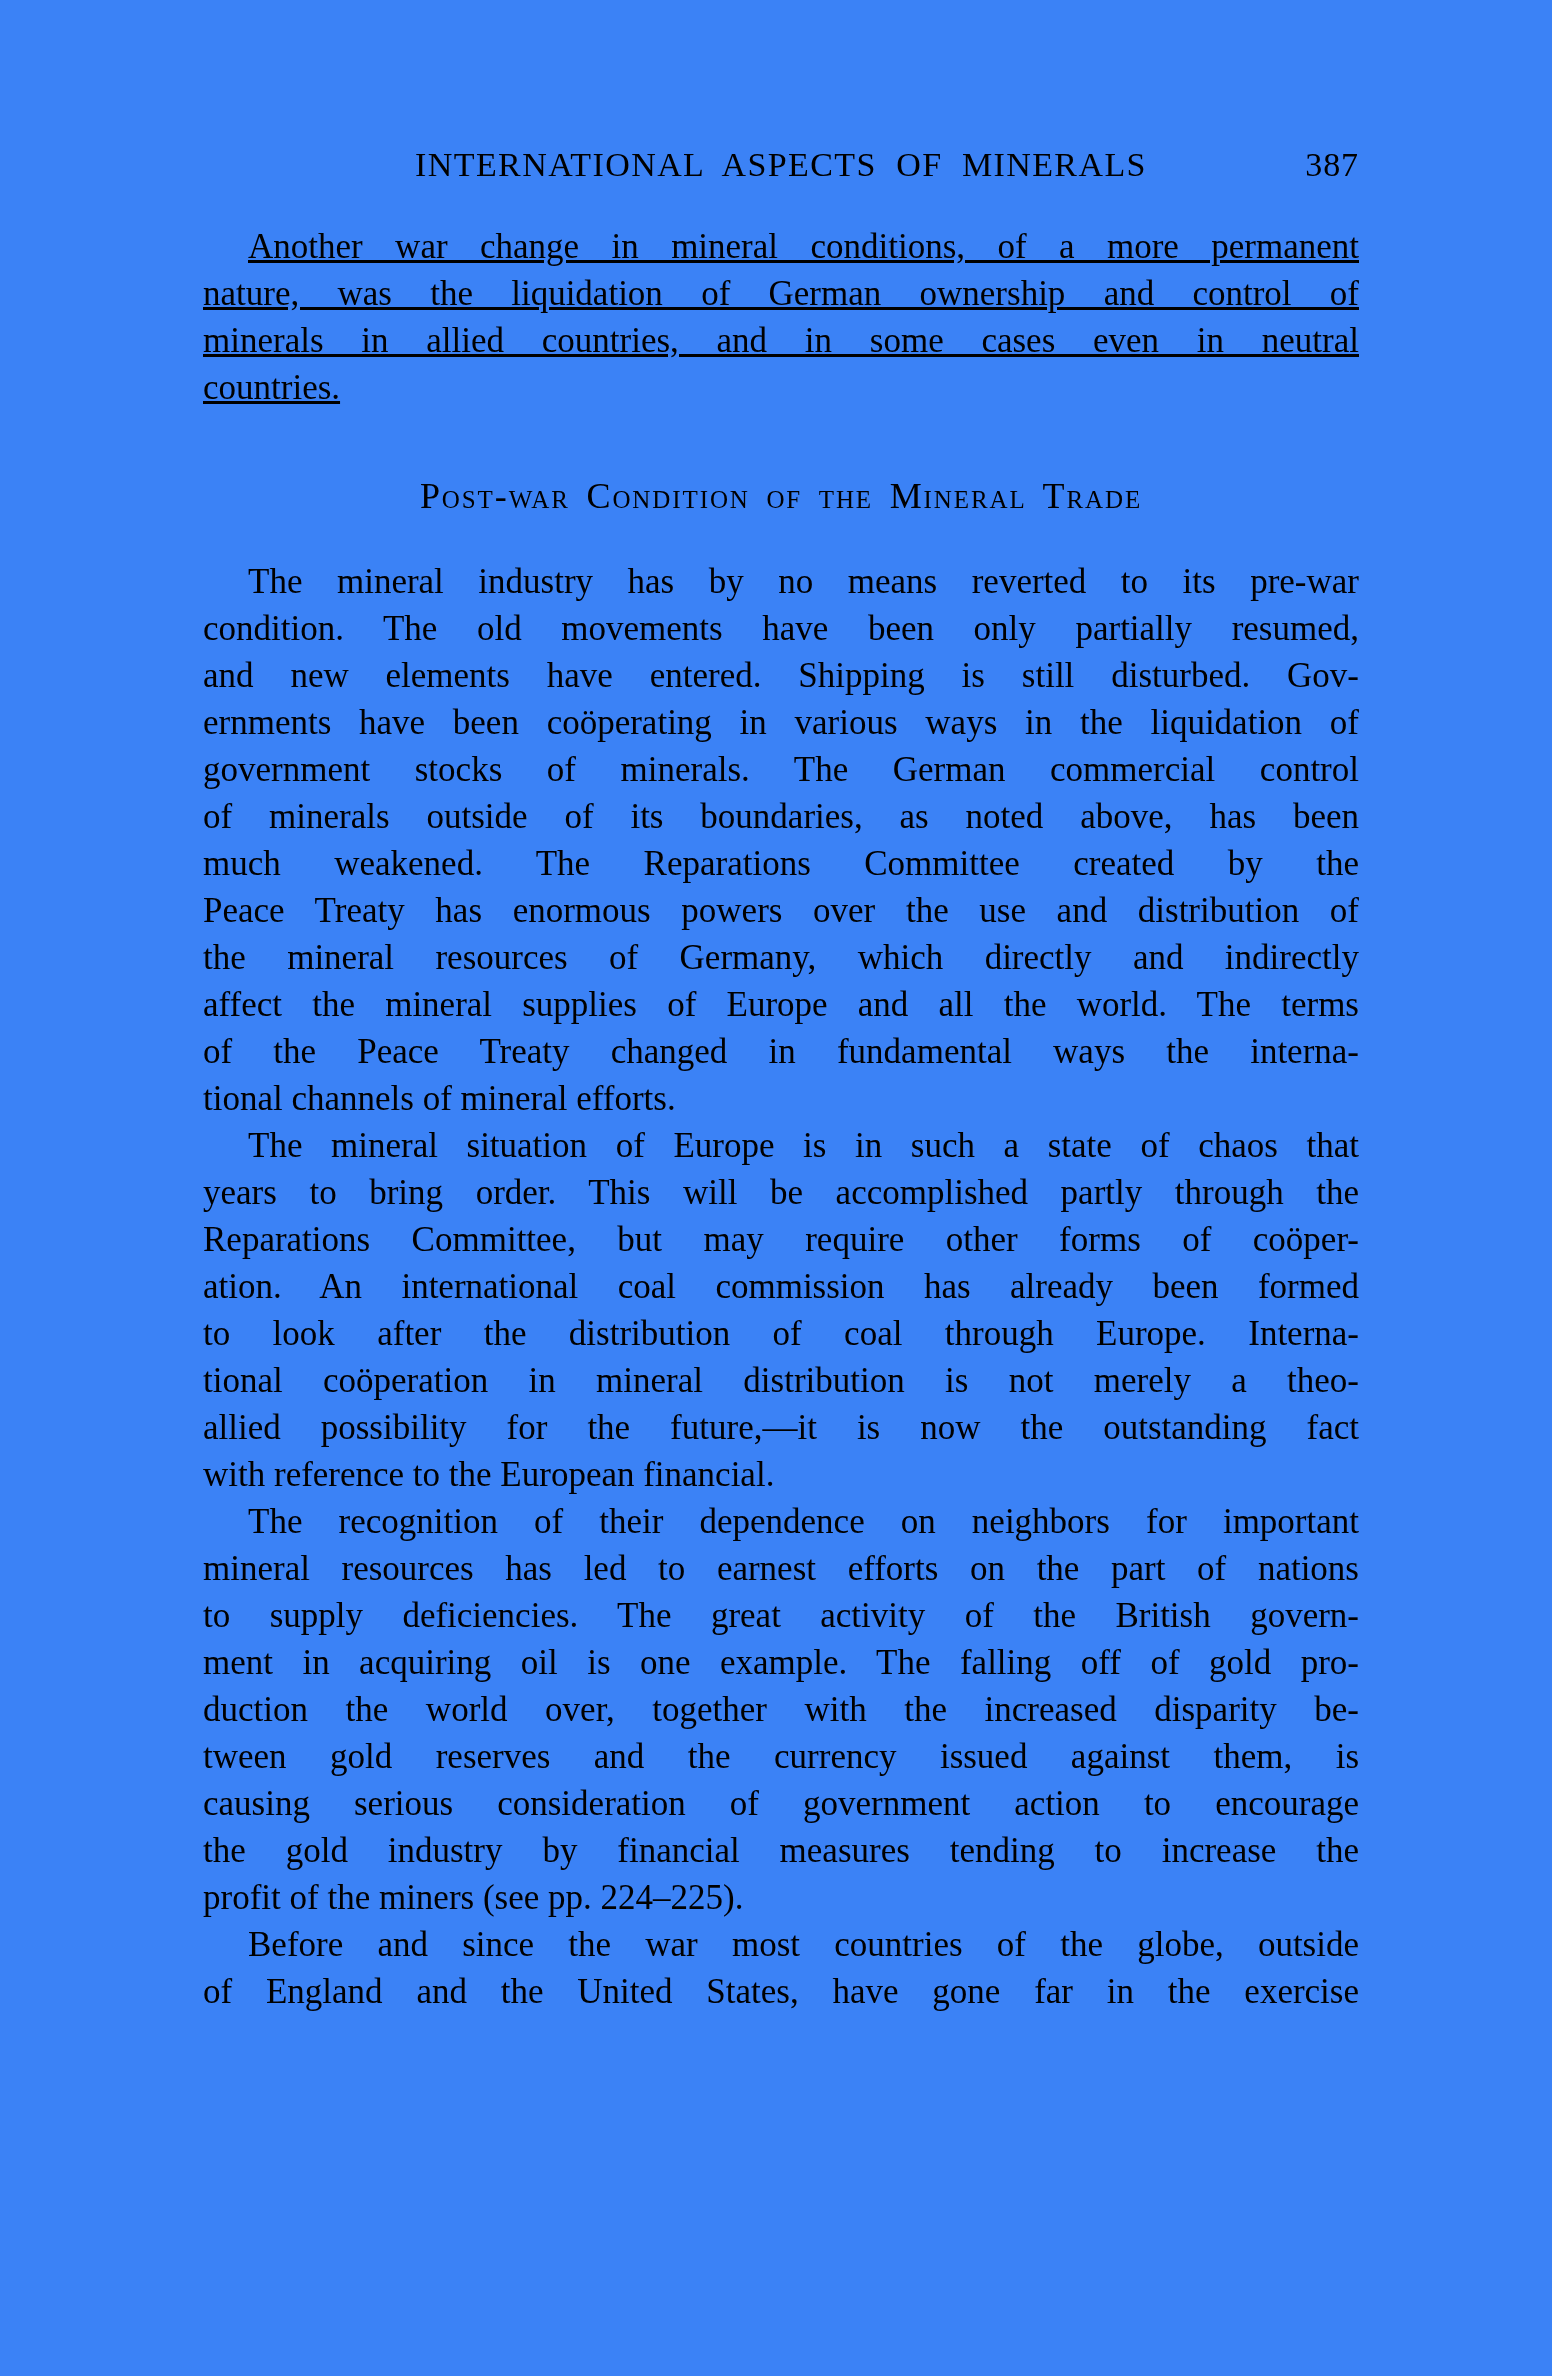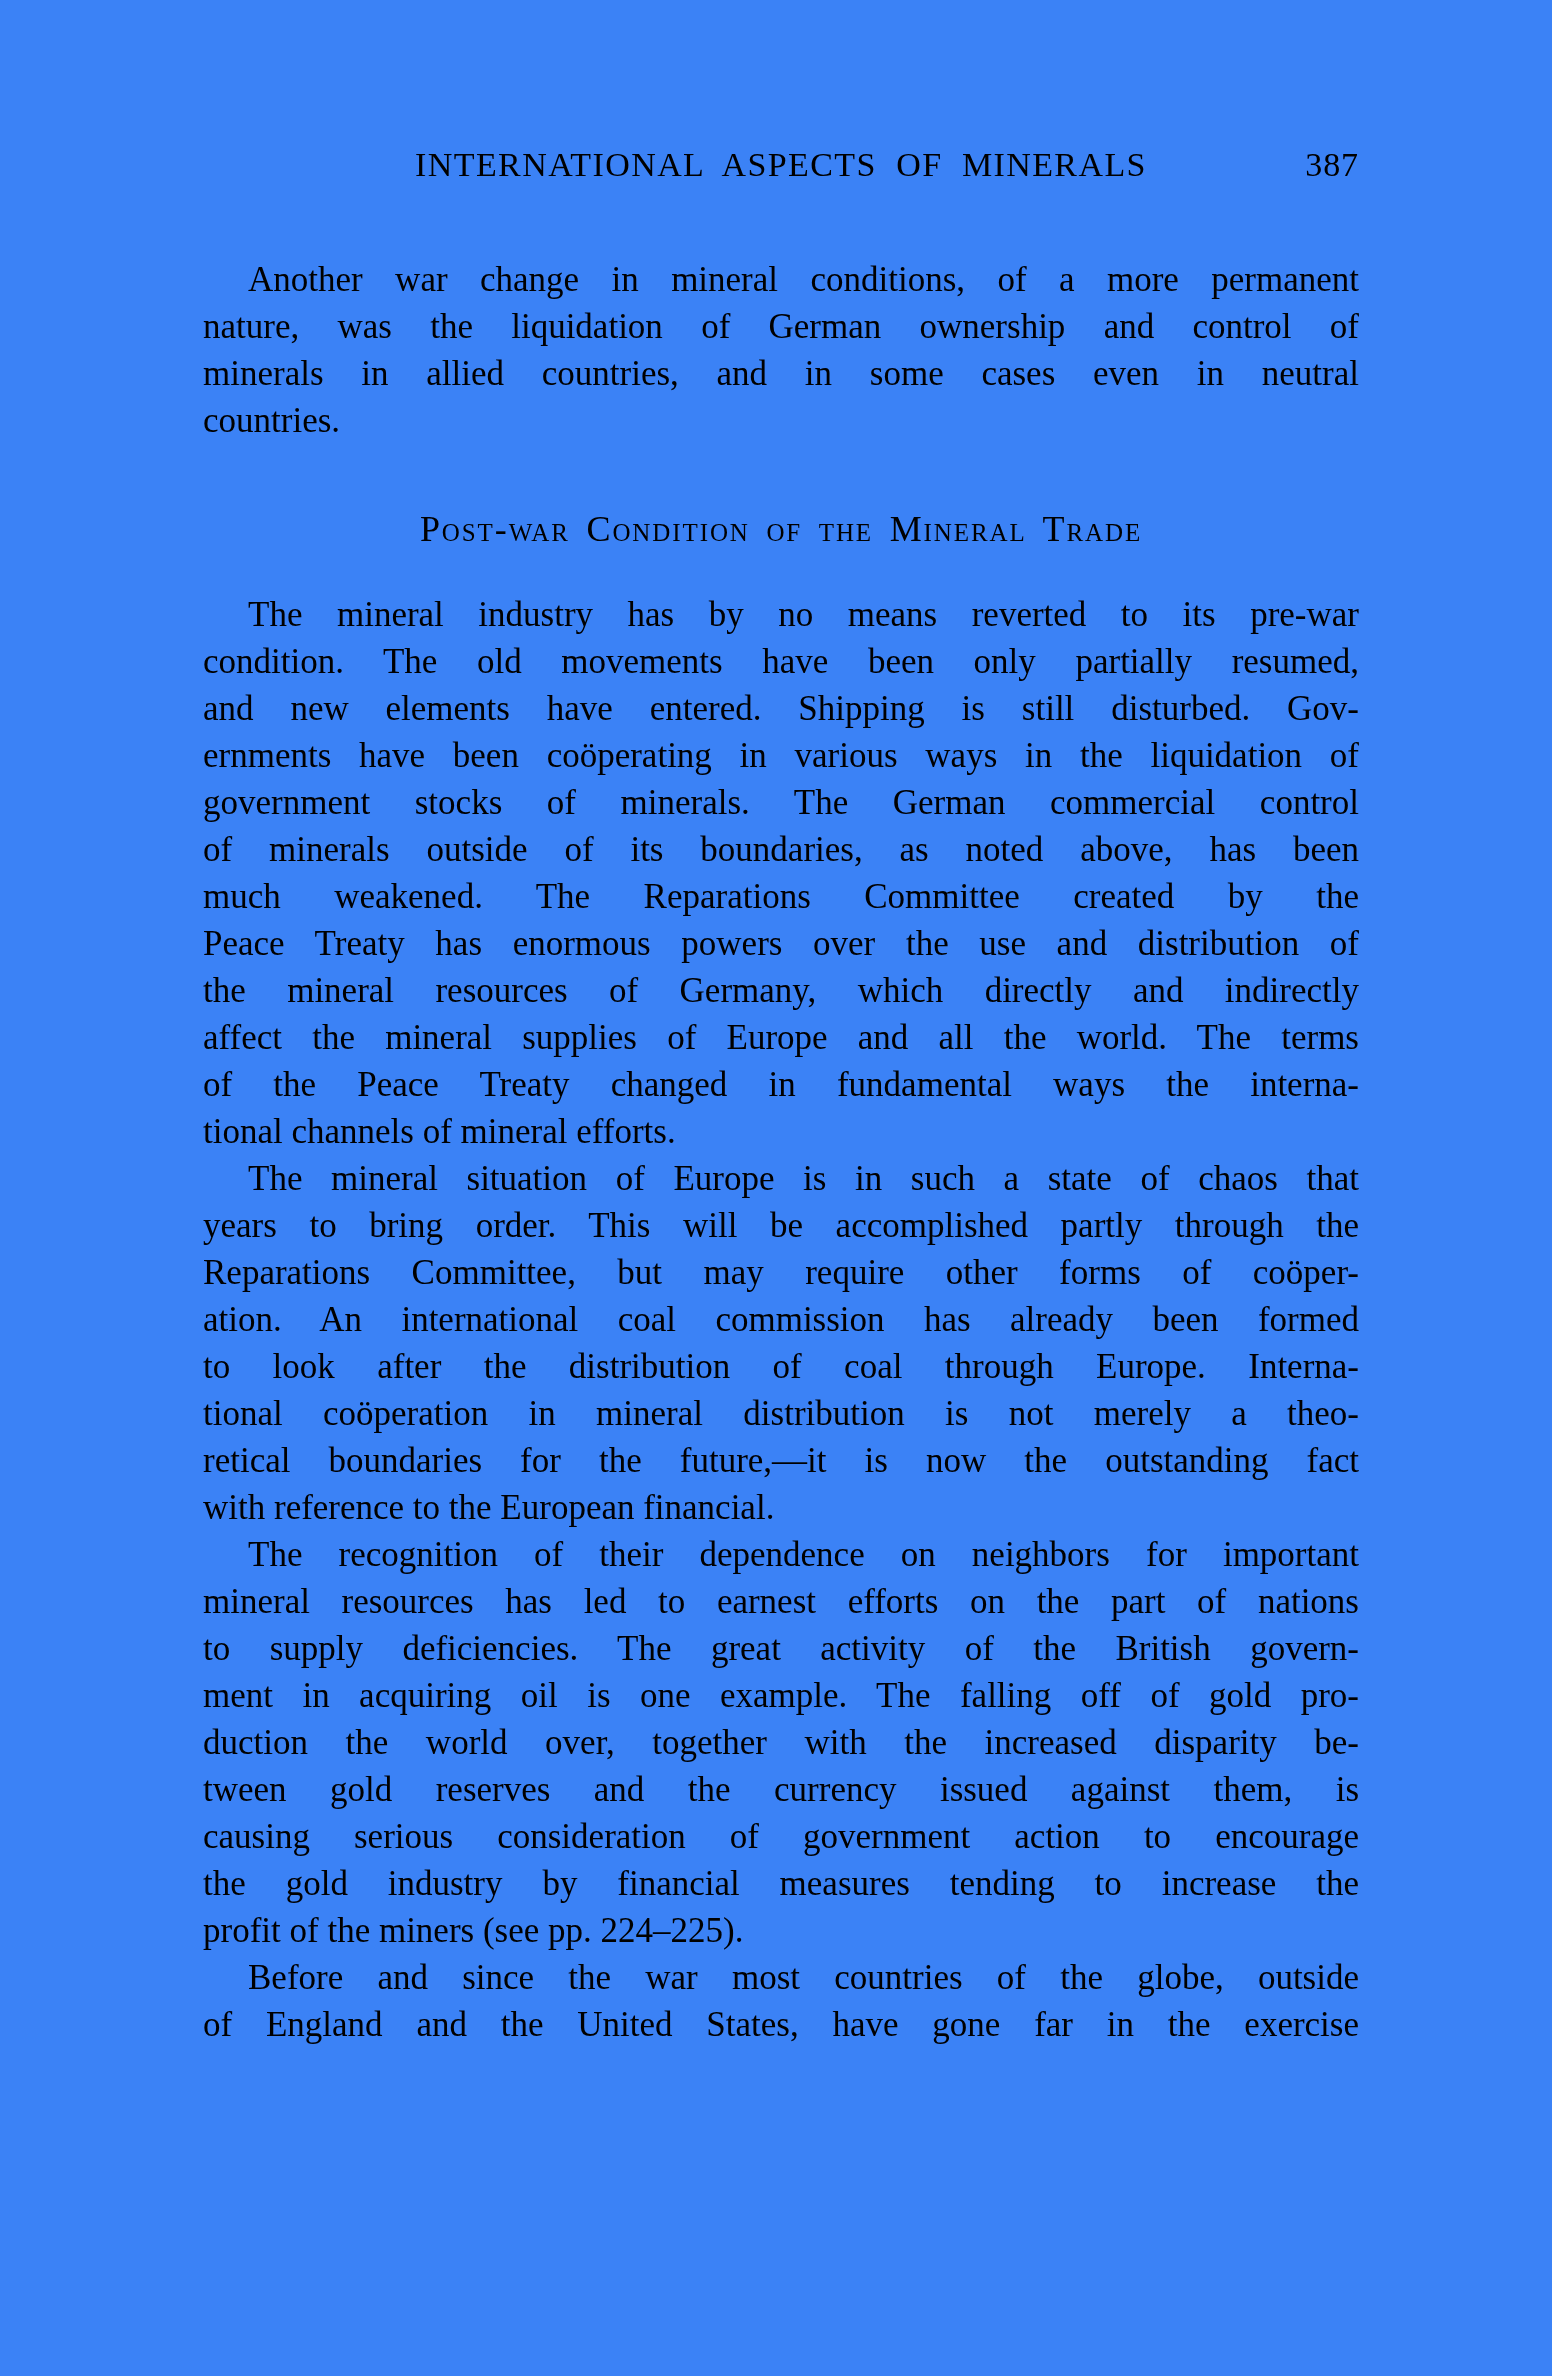--- a/index.html
+++ b/index.html
@@ -37,21 +37,22 @@
     top: 0;
     letter-spacing: 0.9px;
     word-spacing: normal;
   }
   .paragraph {
     font-size: 35px;
     line-height: 47px;
     margin: 0;
   }
   .paragraph.first-para {
-    margin-top: 69px;
+    margin-top: 36px;
+    text-decoration: underline;
   }
   .section-heading {
     font-variant: small-caps;
     font-size: 36px;
     line-height: 47px;
     text-align: center;
     letter-spacing: 1.9px;
     word-spacing: 5.7px;
     margin: 62px 0 38px 0;
   }
@@ -97,21 +98,21 @@
           <div class="line">of the Peace Treaty changed in fundamental ways the interna-</div>
           <div class="line last">tional channels of mineral efforts.</div>
         </div>
         <div class="paragraph">
           <div class="line first">The mineral situation of Europe is in such a state of chaos that</div>
           <div class="line">years to bring order.  This will be accomplished partly through the</div>
           <div class="line">Reparations Committee, but may require other forms of coöper-</div>
           <div class="line">ation.  An international coal commission has already been formed</div>
           <div class="line">to look after the distribution of coal through Europe.  Interna-</div>
           <div class="line">tional coöperation in mineral distribution is not merely a theo-</div>
-          <div class="line">retical boundaries for the future,—it is now the outstanding fact</div>
+          <div class="line">allied possibility for the future,—it is now the outstanding fact</div>
           <div class="line last">with reference to the European financial.</div>
         </div>
         <div class="paragraph">
           <div class="line first">The recognition of their dependence on neighbors for important</div>
           <div class="line">mineral resources has led to earnest efforts on the part of nations</div>
           <div class="line">to supply deficiencies.  The great activity of the British govern-</div>
           <div class="line">ment in acquiring oil is one example.  The falling off of gold pro-</div>
           <div class="line">duction the world over, together with the increased disparity be-</div>
           <div class="line">tween gold reserves and the currency issued against them, is</div>
           <div class="line">causing serious consideration of government action to encourage</div>

